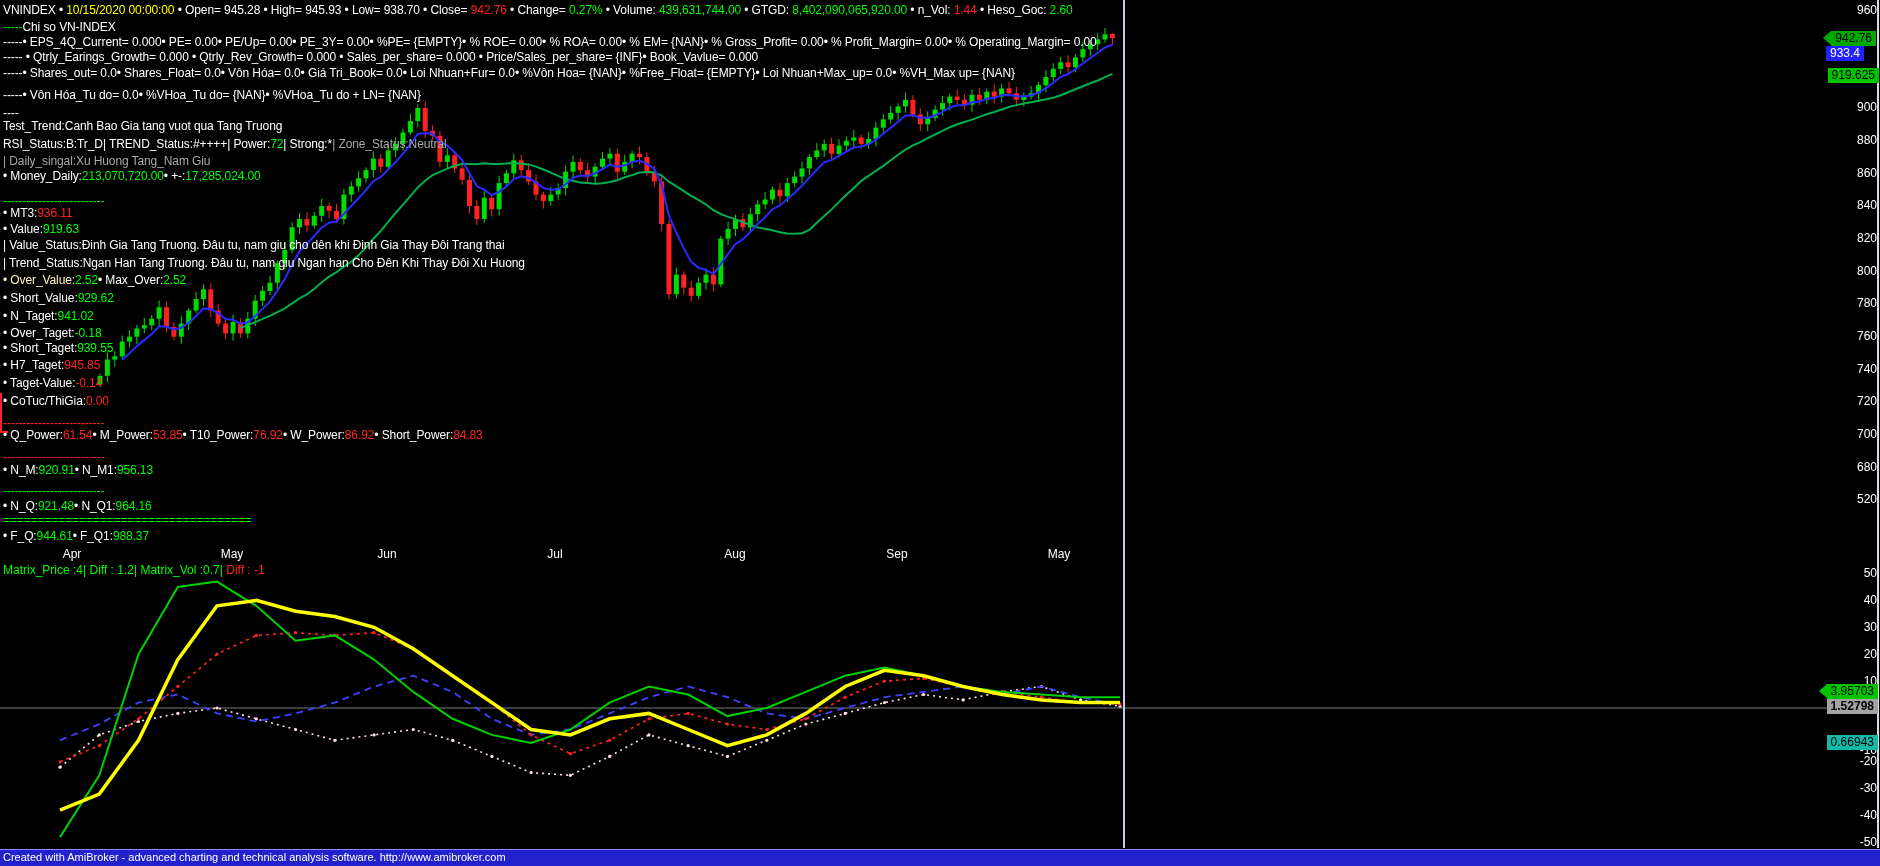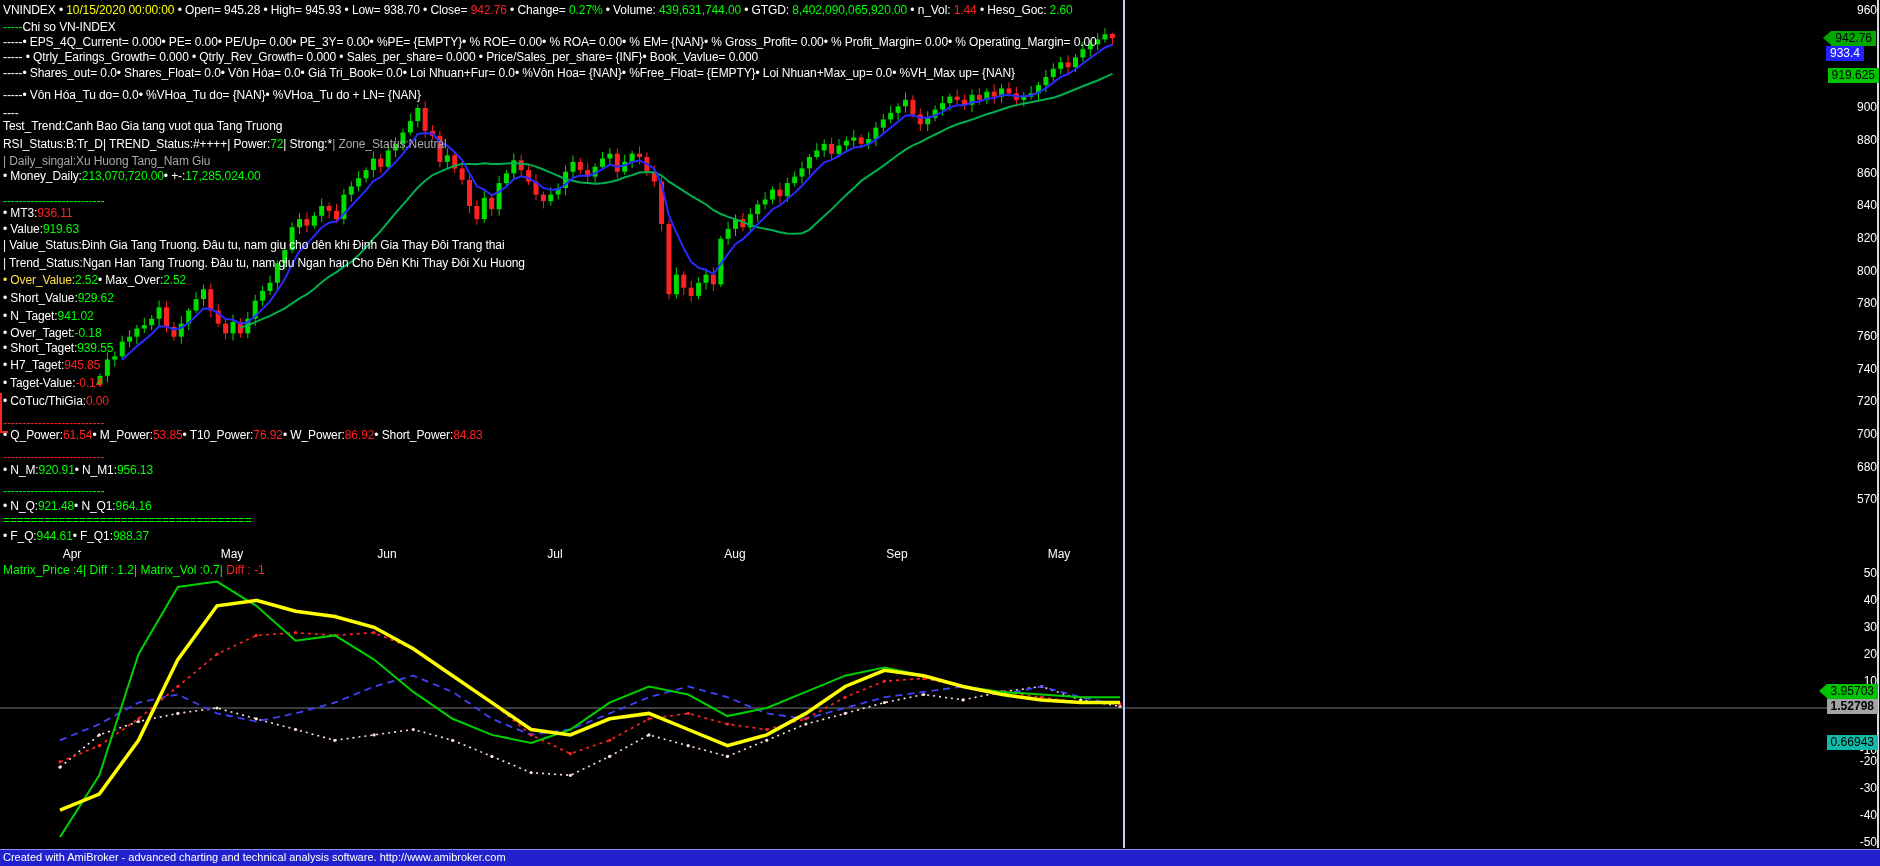--- a/index.html
+++ b/index.html
@@ -654,21 +654,21 @@
       <div class="ovline" style="top: 106px;"><span style="color: rgb(255, 255, 255);">----</span></div>
       <div class="ovline" style="top: 119px;"><span style="color: rgb(255, 255, 255);">Test_Trend:Canh Bao Gia tang vuot qua Tang Truong</span></div>
       <div class="ovline" style="top: 137px;"><span style="color: rgb(255, 255, 255);">RSI_Status:B:Tr_D| TREND_Status:#++++| Power:</span><span style="color: rgb(0, 255, 0);">72</span><span style="color: rgb(255, 255, 255);">| Strong:*</span><span style="color: rgb(168, 168, 168);">| Zone_Status:Neutral</span></div>
       <div class="ovline" style="top: 154px;"><span style="color: rgb(168, 168, 168);">| Daily_singal:Xu Huong Tang_Nam Giu</span></div>
       <div class="ovline" style="top: 169px;"><span style="color: rgb(255, 255, 255);">• Money_Daily:</span><span style="color: rgb(0, 255, 0);">213,070,720.00</span><span style="color: rgb(255, 255, 255);">• +-:</span><span style="color: rgb(0, 255, 0);">17,285,024.00</span></div>
       <div class="ovline" style="top: 194px;"><span style="color: rgb(0, 255, 0);">--------------------------</span></div>
       <div class="ovline" style="top: 206px;"><span style="color: rgb(255, 255, 255);">• MT3:</span><span style="color: rgb(255, 34, 34);">936.11</span></div>
       <div class="ovline" style="top: 222px;"><span style="color: rgb(255, 255, 255);">• Value:</span><span style="color: rgb(0, 255, 0);">919.63</span></div>
       <div class="ovline" style="top: 256px;"><span style="color: rgb(255, 255, 255);">| Trend_Status:Ngan Han Tang Truong. Đâu tu, nam giu Ngan han Cho Đên Khi Thay Đôi Xu Huong</span></div>
       <div class="ovline" style="top: 238px;"><span style="color: rgb(255, 255, 255);">| Value_Status:Đinh Gia Tang Truong. Đâu tu, nam giu cho dên khi Đinh Gia Thay Đôi Trang thai</span></div>
-      <div class="ovline" style="top: 273px;"><span style="color: #fde047;">• Over_Value:</span><span style="color: rgb(0, 255, 0);">2.52</span><span style="color: rgb(255, 255, 255);">• Max_Over:</span><span style="color: rgb(0, 255, 0);">2.52</span></div>
+      <div class="ovline" style="top: 273px;"><span style="color: #fef9c3;">• Over_Value:</span><span style="color: rgb(0, 255, 0);">2.52</span><span style="color: rgb(255, 255, 255);">• Max_Over:</span><span style="color: rgb(0, 255, 0);">2.52</span></div>
       <div class="ovline" style="top: 291px;"><span style="color: rgb(255, 255, 255);">• Short_Value:</span><span style="color: rgb(0, 255, 0);">929.62</span></div>
       <div class="ovline" style="top: 309px;"><span style="color: rgb(255, 255, 255);">• N_Taget:</span><span style="color: rgb(0, 255, 0);">941.02</span></div>
       <div class="ovline" style="top: 326px;"><span style="color: rgb(255, 255, 255);">• Over_Taget:</span><span style="color: rgb(0, 255, 0);">-0.18</span></div>
       <div class="ovline" style="top: 341px;"><span style="color: rgb(255, 255, 255);">• Short_Taget:</span><span style="color: rgb(0, 255, 0);">939.55</span></div>
       <div class="ovline" style="top: 358px;"><span style="color: rgb(255, 255, 255);">• H7_Taget:</span><span style="color: rgb(255, 34, 34);">945.85</span></div>
       <div class="ovline" style="top: 376px;"><span style="color: rgb(255, 255, 255);">• Taget-Value:</span><span style="color: rgb(255, 34, 34);">-0.14</span></div>
       <div class="ovline" style="top: 394px;"><span style="color: rgb(255, 255, 255);">• CoTuc/ThiGia:</span><span style="color: rgb(255, 34, 34);">0.00</span></div>
       <div class="ovline" style="top: 416px;"><span style="color: rgb(255, 34, 34);">--------------------------</span></div>
       <div class="ovline" style="top: 428px;"><span style="color: rgb(255, 255, 255);">• Q_Power:</span><span style="color: rgb(255, 34, 34);">61.54</span><span style="color: rgb(255, 255, 255);">• M_Power:</span><span style="color: rgb(255, 34, 34);">53.85</span><span style="color: rgb(255, 255, 255);">• T10_Power:</span><span style="color: rgb(255, 34, 34);">76.92</span><span style="color: rgb(255, 255, 255);">• W_Power:</span><span style="color: rgb(255, 34, 34);">86.92</span><span style="color: rgb(255, 255, 255);">• Short_Power:</span><span style="color: rgb(255, 34, 34);">84.83</span></div>
       <div class="ovline" style="top: 450px;"><span style="color: rgb(255, 34, 34);">--------------------------</span></div>
@@ -687,21 +687,21 @@
       <div class="tick" style="top: 167px;">860</div>
       <div class="tick" style="top: 199px;">840</div>
       <div class="tick" style="top: 232px;">820</div>
       <div class="tick" style="top: 265px;">800</div>
       <div class="tick" style="top: 297px;">780</div>
       <div class="tick" style="top: 330px;">760</div>
       <div class="tick" style="top: 363px;">740</div>
       <div class="tick" style="top: 395px;">720</div>
       <div class="tick" style="top: 428px;">700</div>
       <div class="tick" style="top: 461px;">680</div>
-      <div class="tick" style="top: 493px;">570</div>
+      <div class="tick" style="top: 493px;">520</div>
       <div class="badge" style="top: 31px; right: 4px; background: rgb(0, 168, 0); color: rgb(0, 0, 0);">942.76<span class="arr" style="border-right-color: rgb(0, 168, 0);"></span></div>
       <div class="badge" style="top: 46px; right: 16px; background: rgb(34, 34, 255); color: rgb(255, 255, 255);">933.4</div>
       <div class="badge" style="top: 68px; right: 1px; background: rgb(0, 196, 0); color: rgb(0, 0, 0);">919.625</div>
     </div>
   <div id="date-axis">
       <div class="month" style="left: 54px;">Apr</div>
       <div class="month" style="left: 214px;">May</div>
       <div class="month" style="left: 369px;">Jun</div>
       <div class="month" style="left: 537px;">Jul</div>
       <div class="month" style="left: 717px;">Aug</div>

